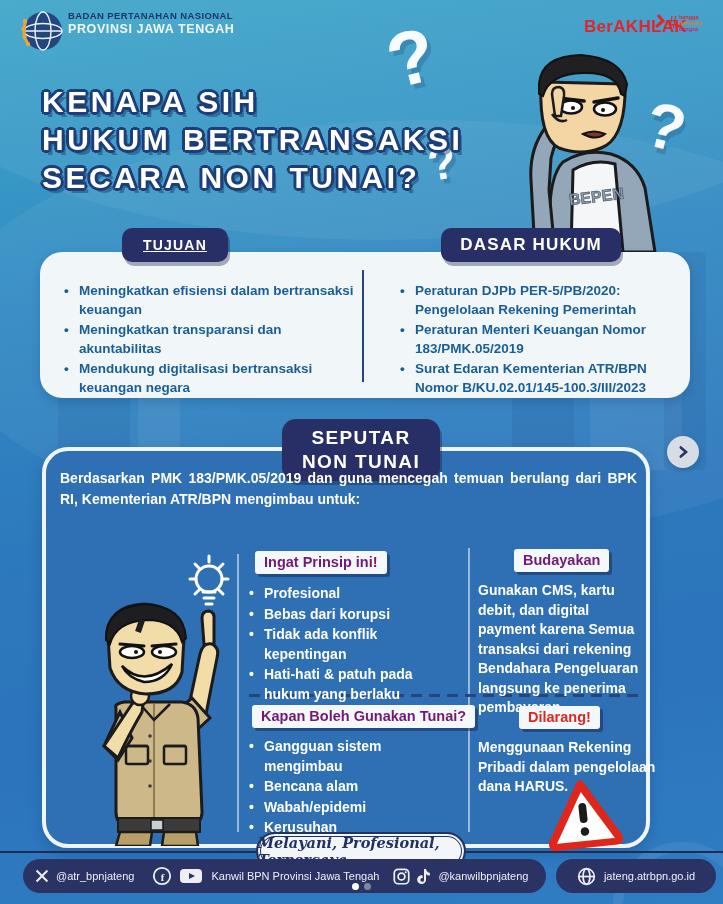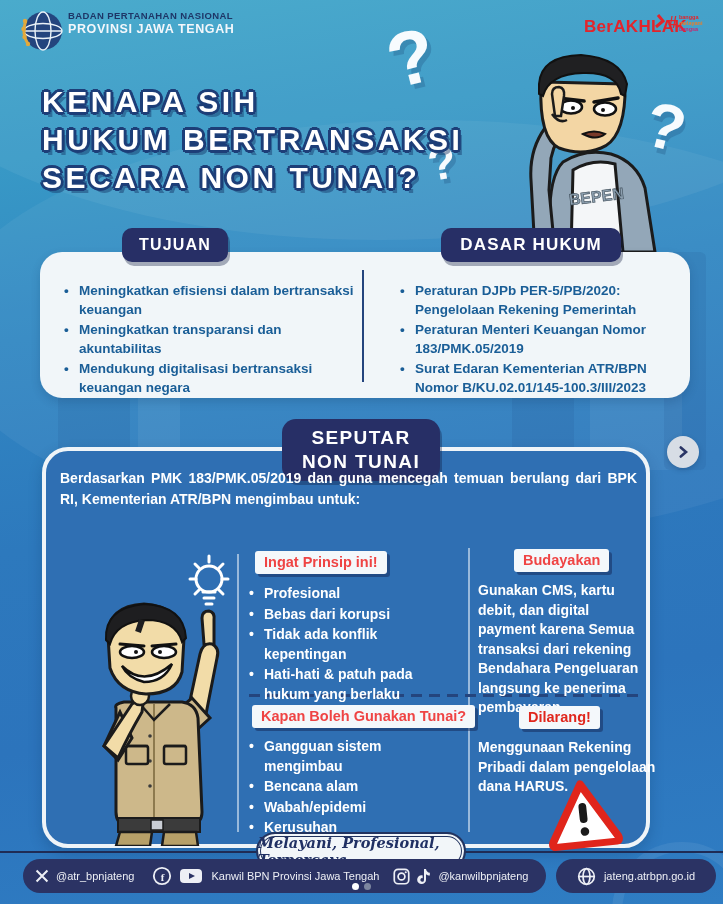--- a/index.html
+++ b/index.html
@@ -27,40 +27,40 @@
     text-shadow:-2px -2px 0 #1D3E78,2px -2px 0 #1D3E78,-2px 2px 0 #1D3E78,2px 2px 0 #1D3E78,
       0 -3px 0 #1D3E78,0 3px 0 #1D3E78,-3px 0 0 #1D3E78,3px 0 0 #1D3E78,4px 5px 0 rgba(20,50,100,0.45);}
   
   .qmark{color:#F7FBFE;font-weight:bold;text-shadow:3px 5px 0 rgba(24,62,112,0.25);}
   
   .info-card{left:40px;top:252px;width:650px;height:146px;background:#F1F6F9;border-radius:22px;
     box-shadow:0 4px 10px rgba(10,40,80,0.18);}
   .card-divider{left:362px;top:270px;width:2px;height:112px;background:#24457E;}
   .pill{background:#272F66;color:#fff;font-weight:bold;display:flex;align-items:center;justify-content:center;
     text-align:center;border-radius:10px;letter-spacing:1.2px;box-shadow:2px 4px 0 rgba(14,26,62,0.35);}
-  .pill-tujuan{left:122px;top:228px;width:106px;height:34px;font-size:16px;}
+  .pill-tujuan{left:122px;top:228px;width:106px;height:34px;font-size:14px;text-decoration:underline;}
   .pill-dasar{left:441px;top:228px;width:180px;height:34px;font-size:17px;}
   .card-list{margin:0;padding:0;list-style:none;color:#1A5E97;font-weight:bold;font-size:13.5px;line-height:19px;}
   .card-list li{position:relative;padding-left:17px;margin-bottom:1px;}
   .card-list li::before{content:"•";position:absolute;left:2px;top:0;}
   .list-tujuan{left:62px;top:281px;width:296px;}
   .list-dasar{left:398px;top:281px;width:292px;}
   
   .pill-seputar{left:282px;top:419px;width:158px;height:62px;font-size:19px;line-height:24px;
     border-radius:14px;letter-spacing:1.4px;flex-direction:column;}
   .blue-card{left:42px;top:447px;width:608px;height:401px;background:#2F6FB3;border:4px solid #EFF4F8;
     border-radius:26px;box-sizing:border-box;box-shadow:0 6px 14px rgba(10,40,80,0.22);}
   .next-btn{left:667px;top:436px;width:32px;height:32px;border-radius:50%;background:#D7DDE5;
     display:flex;align-items:center;justify-content:center;box-shadow:0 2px 5px rgba(10,40,80,0.25);}
   .intro{left:60px;top:468px;width:577px;color:#FFFFFF;font-weight:bold;font-size:14px;line-height:21px;
     text-align:justify;}
   .vdiv{width:2px;background:rgba(240,246,252,0.55);}
   .dash{left:249px;top:694px;width:392px;height:3px;
     background:repeating-linear-gradient(90deg,#24457E 0 11px,transparent 11px 18px);}
-  .white-tag{background:#F4F8FB;color:#ef4444;font-weight:bold;font-size:14.5px;padding:3px 9px 4px;
+  .white-tag{background:#F4F8FB;color:#701a75;font-weight:bold;font-size:14.5px;padding:3px 9px 4px;
     border-radius:3px;box-shadow:3px 3px 0 rgba(20,40,88,0.5);white-space:nowrap;}
   .blue-list{margin:0;padding:0;list-style:none;color:#fff;font-weight:bold;font-size:14px;line-height:19.5px;}
   .blue-list li{position:relative;padding-left:16px;margin-bottom:1px;}
   .blue-list li::before{content:"•";position:absolute;left:1px;top:0;}
   .white-par{color:#fff;font-weight:bold;font-size:14px;line-height:19.5px;}
   .red-text{color:#E0271D;}
   
   .motto-line{left:0;top:851px;width:723px;height:2px;background:#1F2C55;}
   .motto-pill{left:256px;top:832px;width:210px;height:38px;background:#F2F6F9;border:2px solid #22335F;
     border-radius:20px;display:flex;align-items:center;justify-content:center;box-sizing:border-box;

